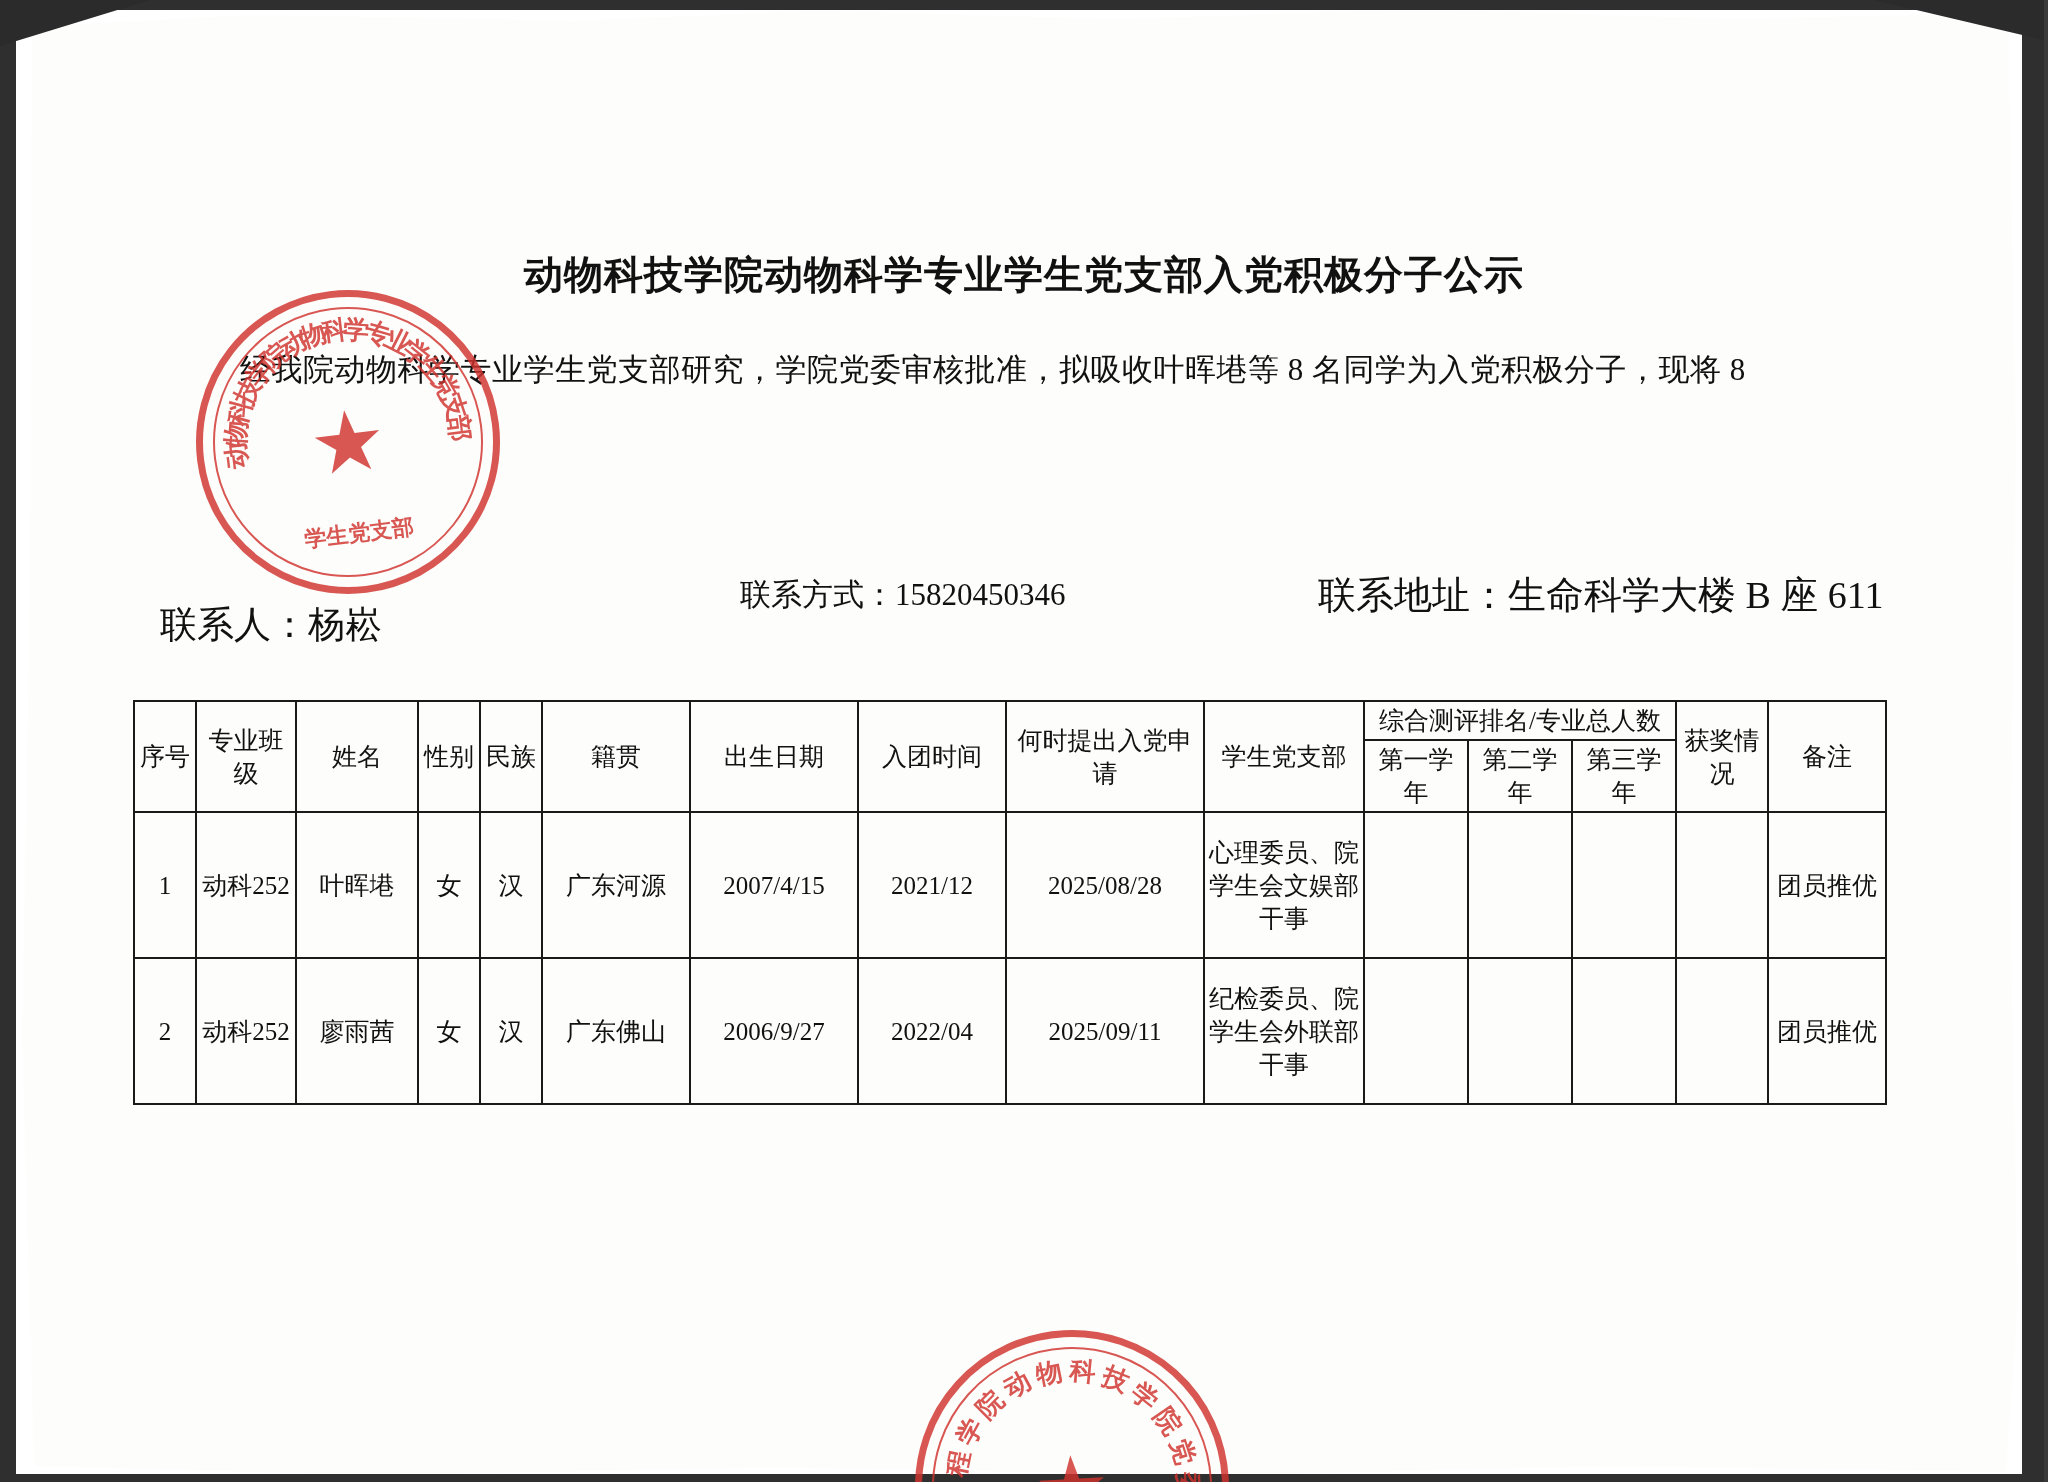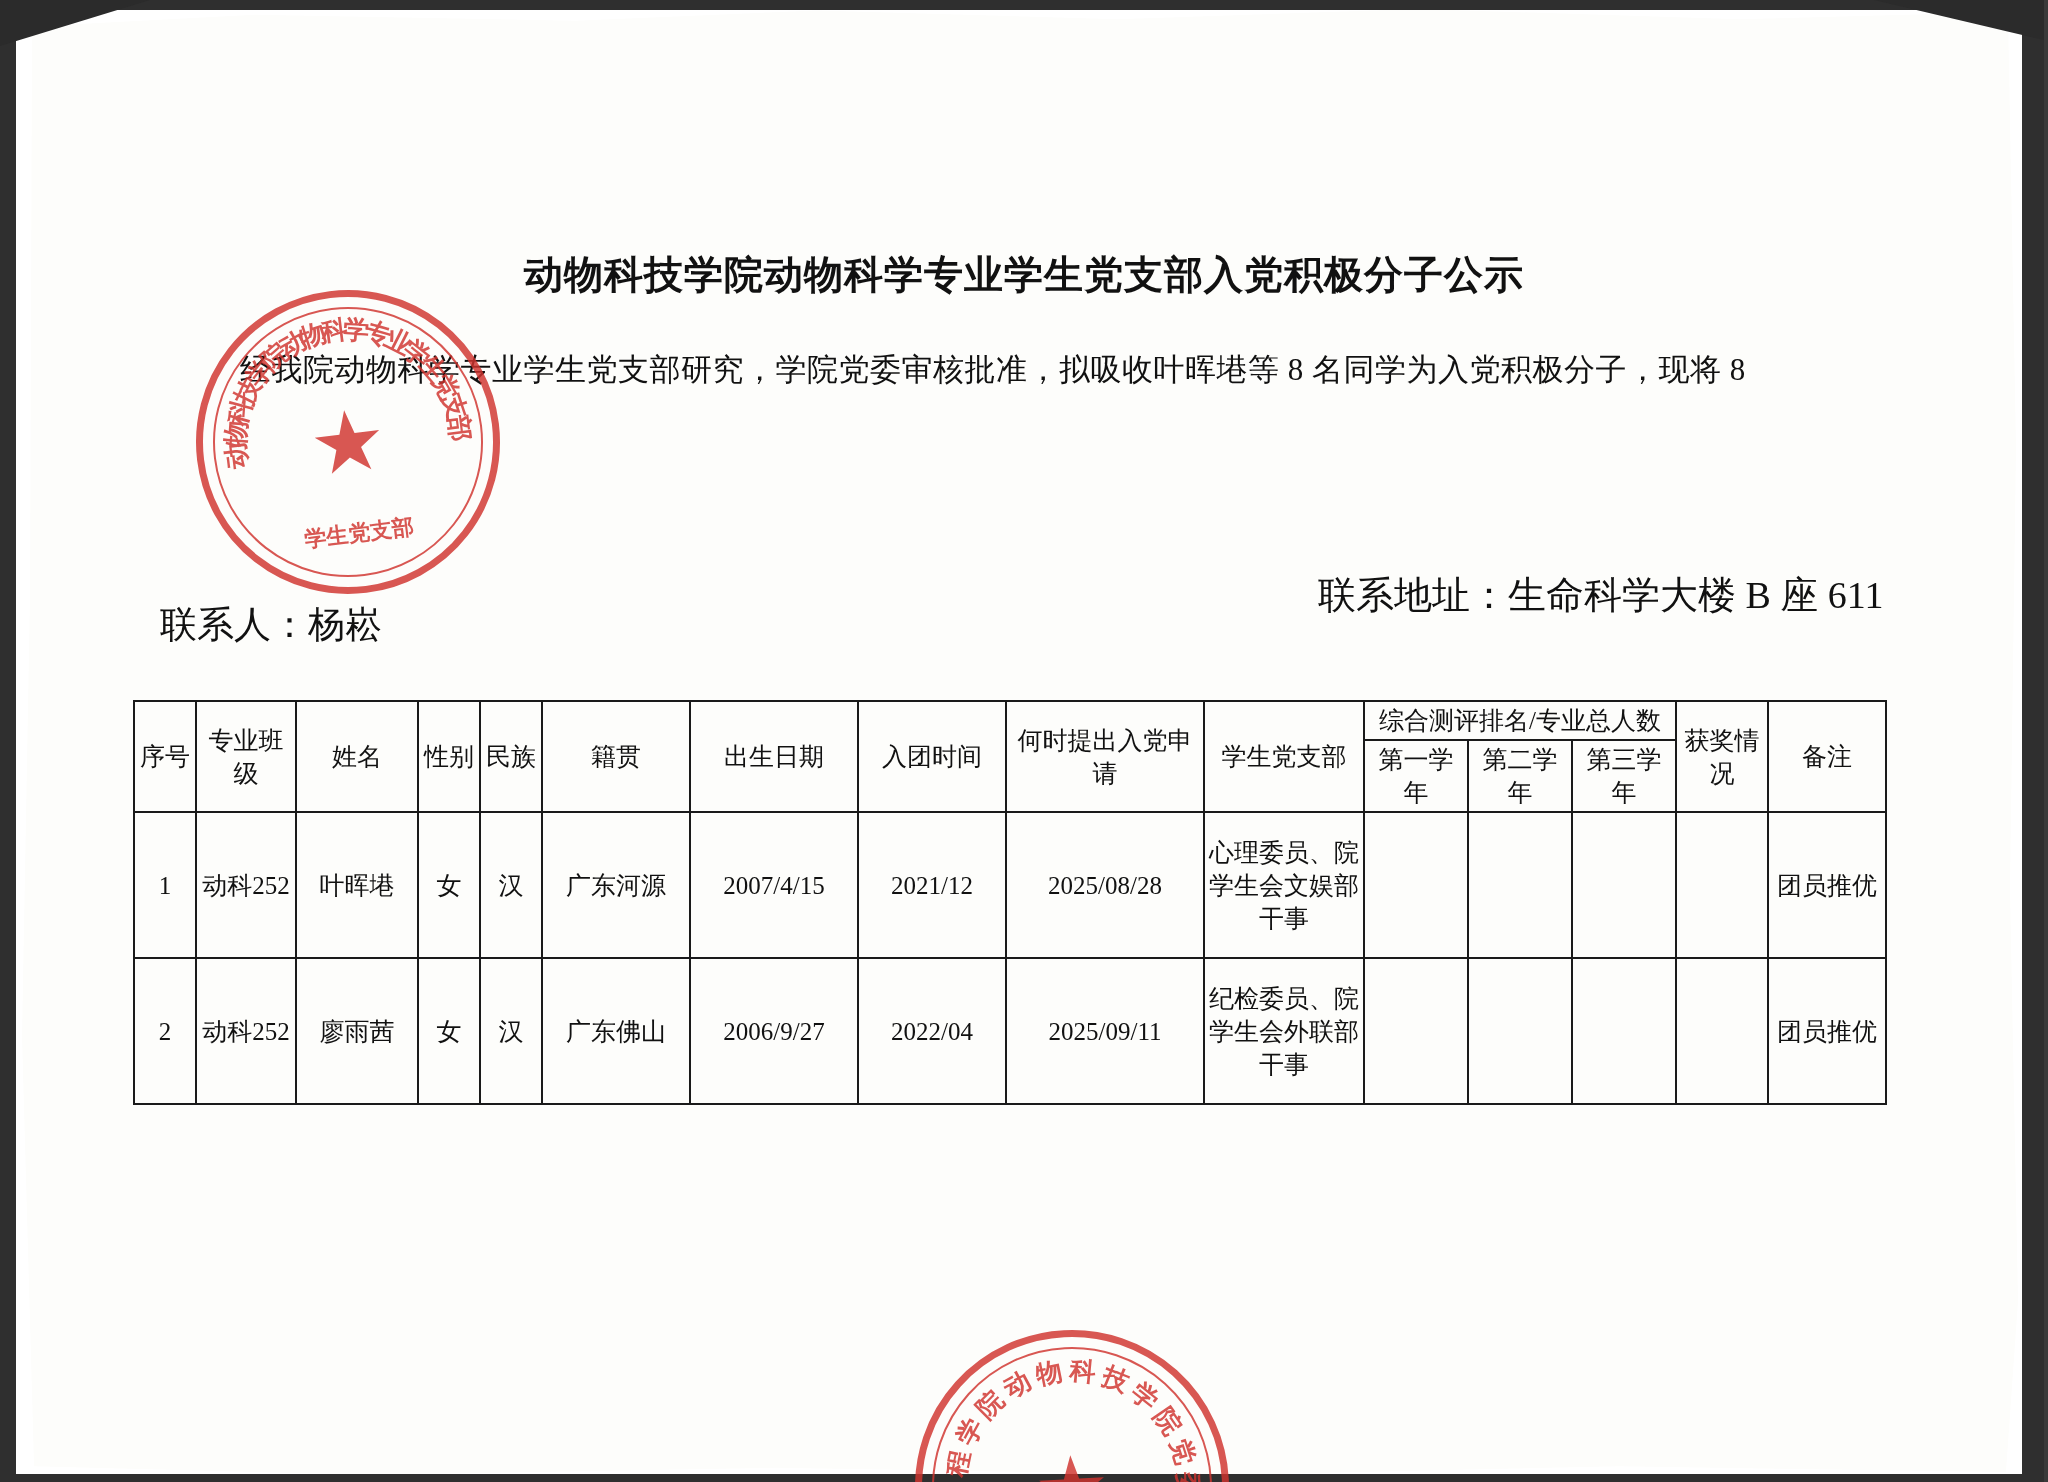--- a/index.html
+++ b/index.html
@@ -190,20 +190,23 @@
   <div id="edge-tr"></div>
 
   <div id="content">
 
     <div id="doc-title">动物科技学院动物科学专业学生党支部入党积极分子公示</div>
 
     <div class="para" id="para-l1">经我院动物科学专业学生党支部研究，学院党委审核批准，拟吸收叶晖塂等 8 名同学为入党积极分子，现将 8</div>
 
     <div id="contact-person">
       <span>联系人：</span><span>杨崧</span>
+    </div>
+    <div id="contact-phone">
+      <span>联系方式：</span><span>15820450346</span>
     </div>
     <div id="contact-address">
       <span>联系地址：</span><span>生命科学大楼 B 座 611</span>
     </div>
 
     <div id="tbl-wrap">
       <table class="main">
         <colgroup>
           <col style="width:62px">
           <col style="width:100px">

